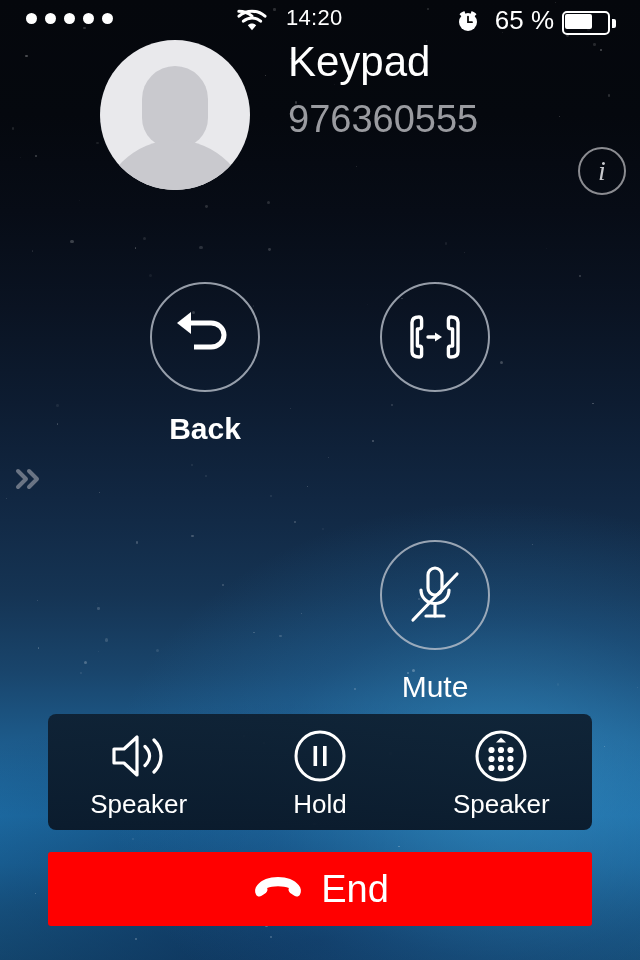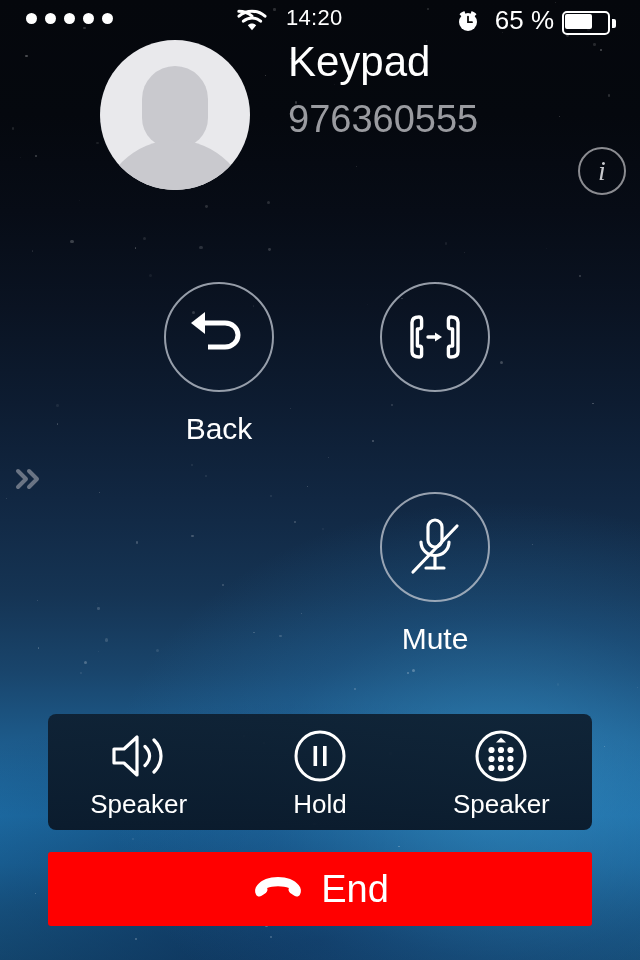--- a/index.html
+++ b/index.html
@@ -97,32 +97,31 @@
     display:flex; flex-direction:column; align-items:center;
   }
   .action .circle {
     width:110px; height:110px; border-radius:50%;
     border:2px solid rgba(190,196,206,0.78);
     display:flex; align-items:center; justify-content:center;
   }
   .action .label {
     margin-top:20px; color:#ffffff; font-size:30px; line-height:34px; white-space:nowrap;
   }
-  #act-back     { left:104px;  top:282px; }
+  #act-back     { left:90px;  top:282px;font-weight:bold; }
   #act-transfer { left:320px; top:282px; }
   #act-conf     { left:90px;  top:512px; }
-  #act-mute     { left:320px; top:492px; }
+  #act-mute     { left:320px; top:540px; }
 
   
   #toolbar {
     position:absolute; left:48px; top:714px; width:544px; height:116px;
     background:linear-gradient(180deg, rgba(14,31,48,0.93) 0%, rgba(10,24,40,0.95) 100%);
     border-radius:8px;
     display:flex;
-    justify-content:flex-end;
   }
   .tbitem {
     flex:1; display:flex; flex-direction:column; align-items:center; justify-content:center;
     padding-top:4px;
   }
   .tbitem .ticon { height:54px; display:flex; align-items:center; justify-content:center; }
   .tbitem .tlabel { margin-top:6px; font-size:26px; line-height:30px; color:#ffffff; }
   .tbitem.more .tlabel { color:#2a9fe5; }
   #more-dots { display:flex; gap:13px; align-items:center; }
   #more-dots i { display:block; width:17px; height:17px; border-radius:50%; background:#2a9fe5; }

